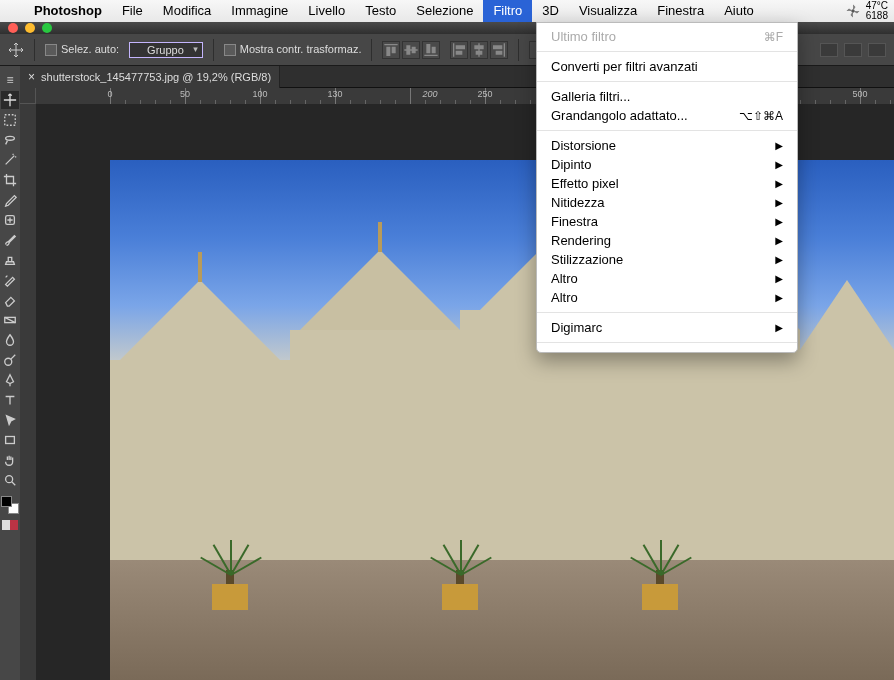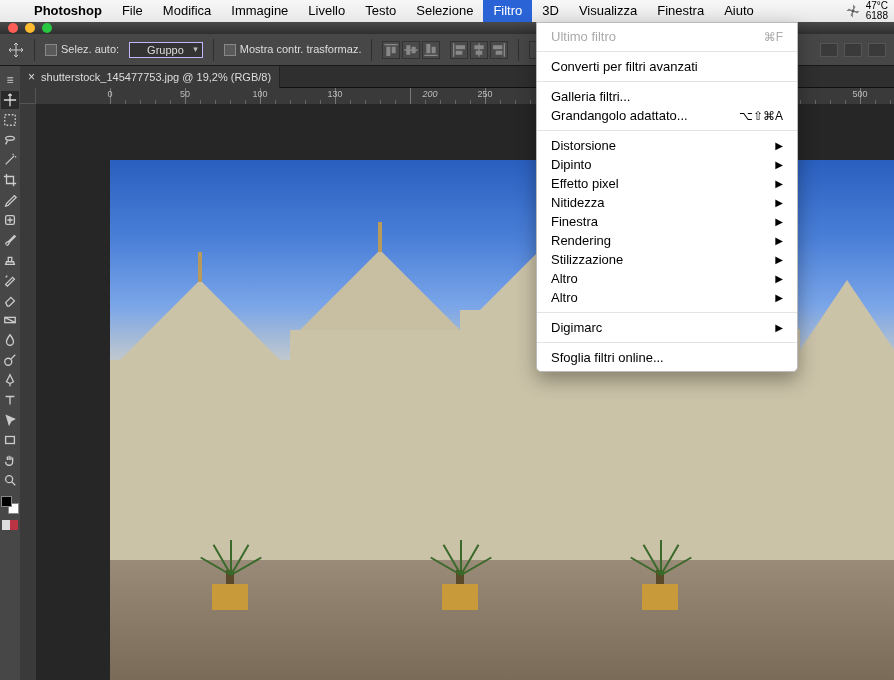--- a/index.html
+++ b/index.html
@@ -475,16 +475,13 @@
     <div class="dd-item">
       <span>Altro</span>
       <span class="sub-arrow">▶</span>
     </div>
     <div class="dd-sep"></div>
     <div class="dd-item">
       <span>Digimarc</span>
       <span class="sub-arrow">▶</span>
     </div>
     <div class="dd-sep"></div>
-    <div class="dd-item">
-      <span>Sfoglia filtri online...</span>
-    </div>
   </div>
 
 </body></html>

